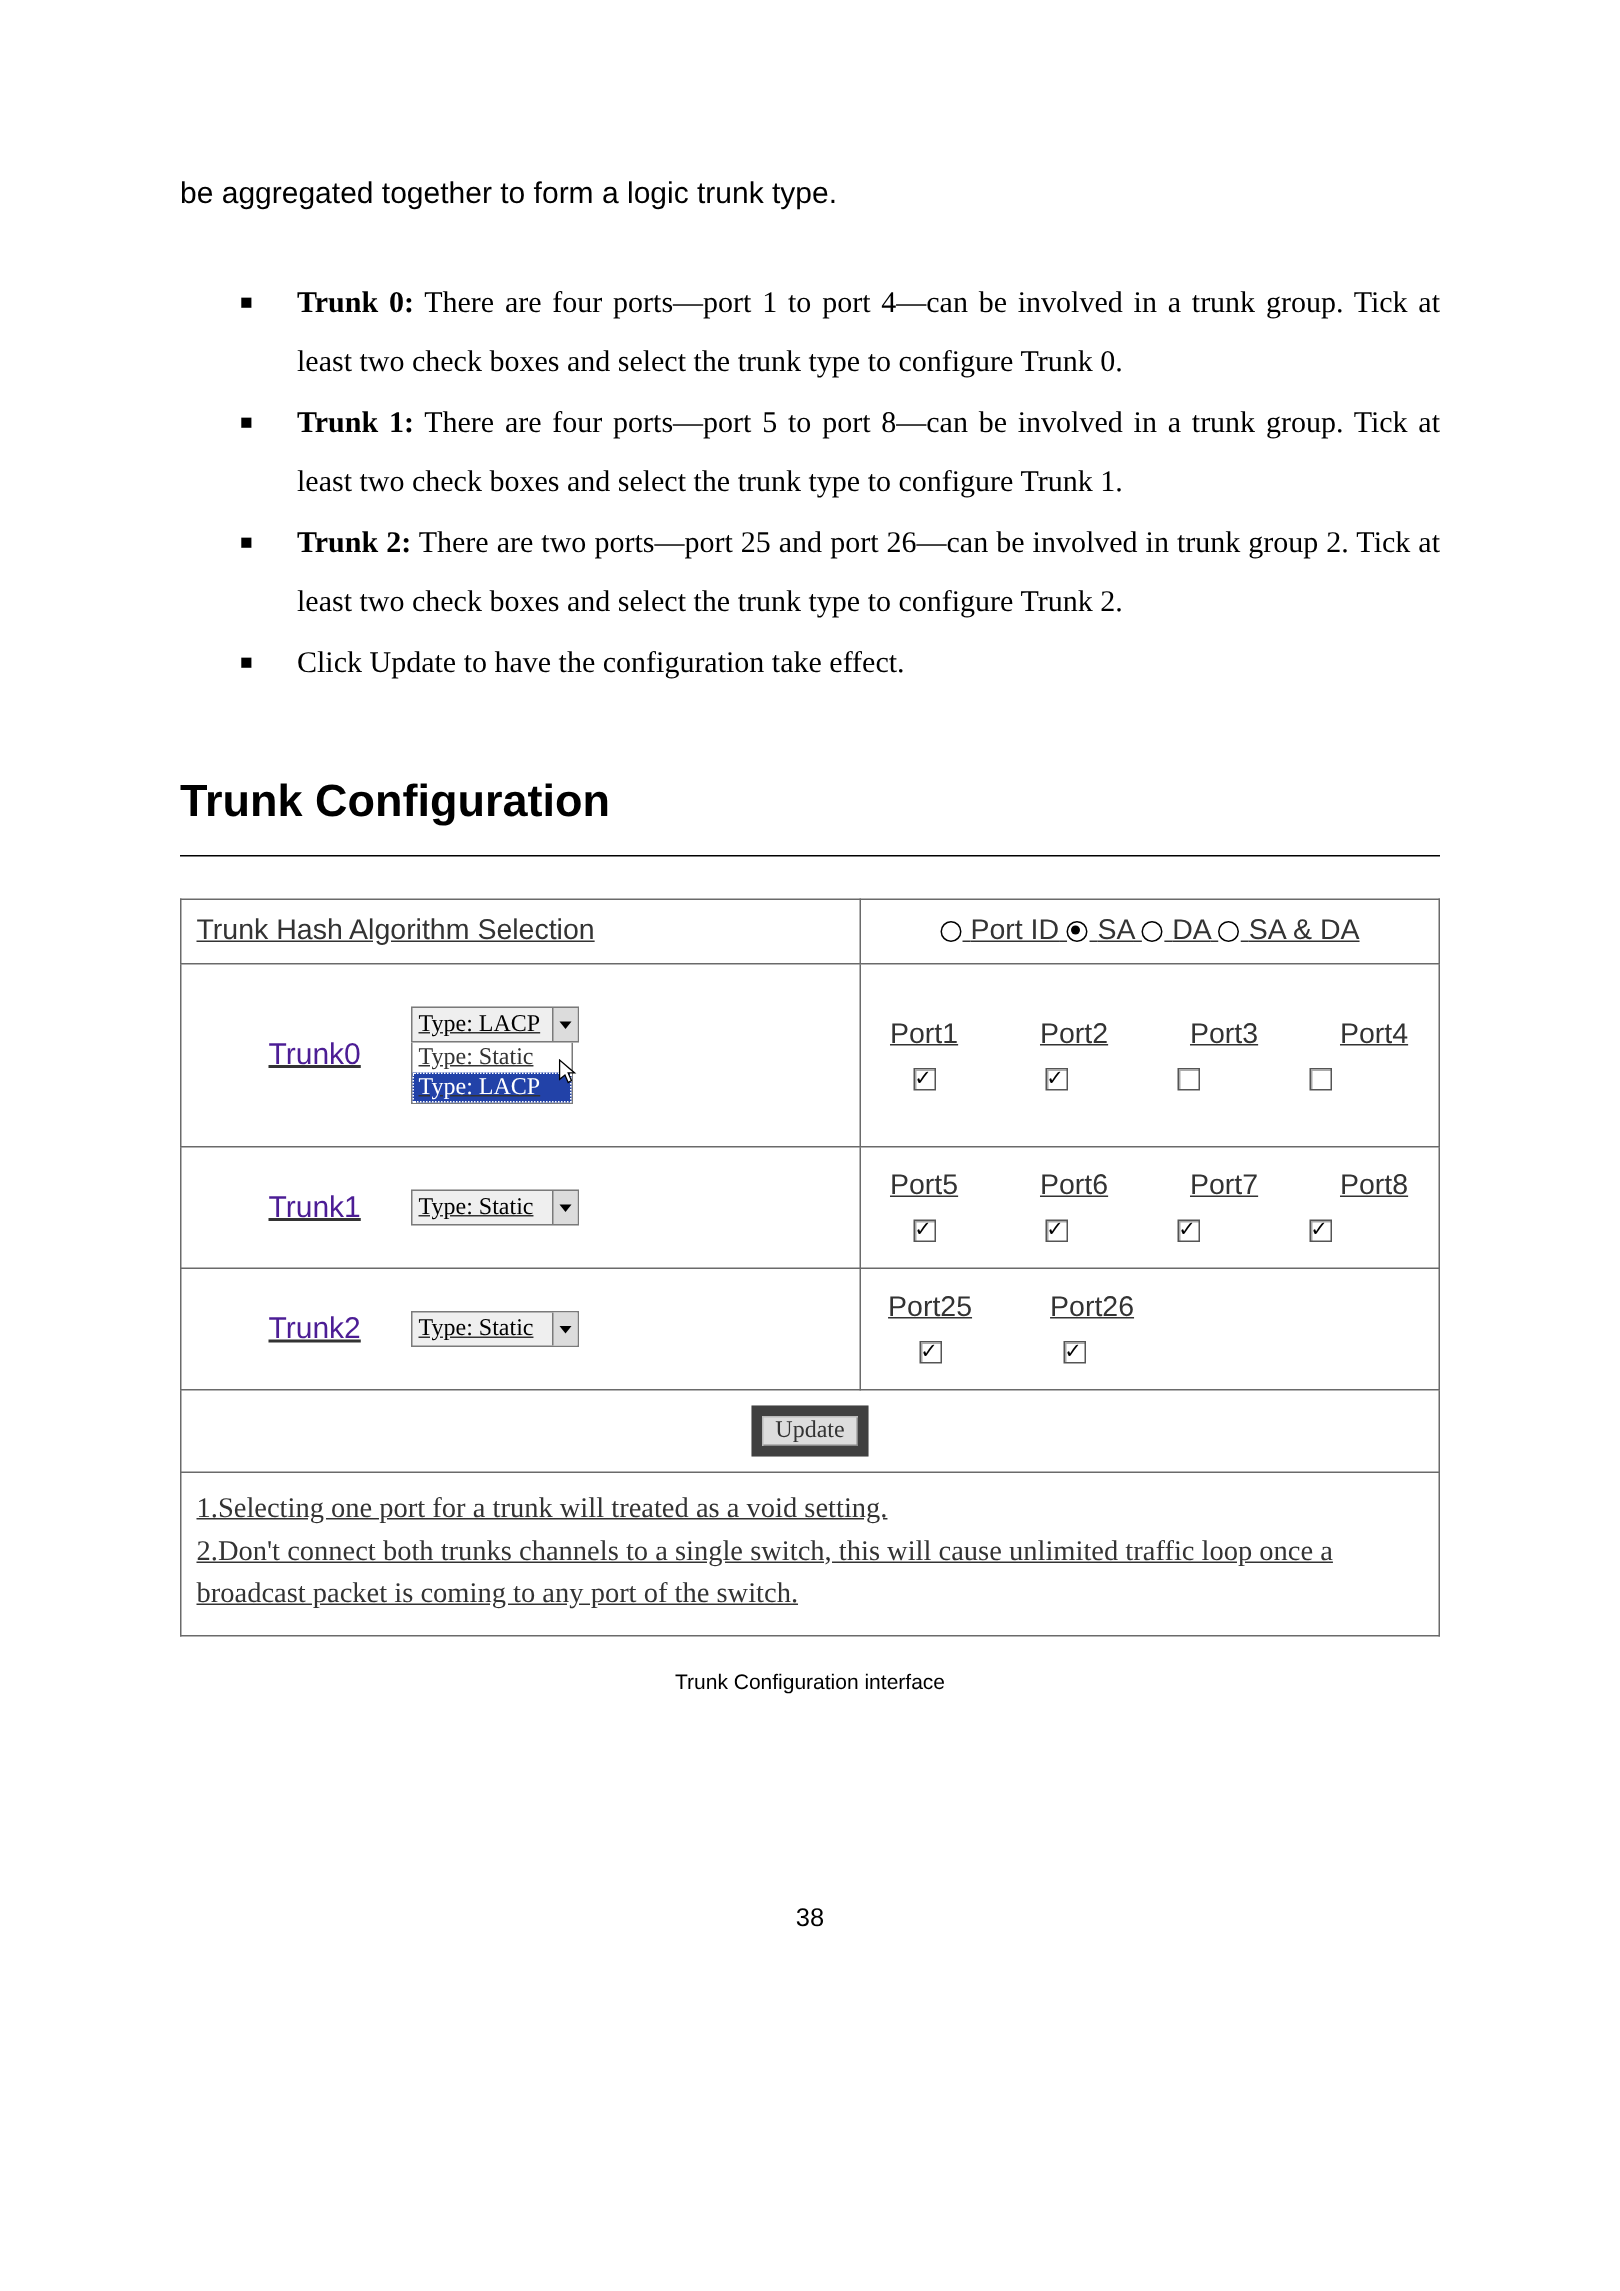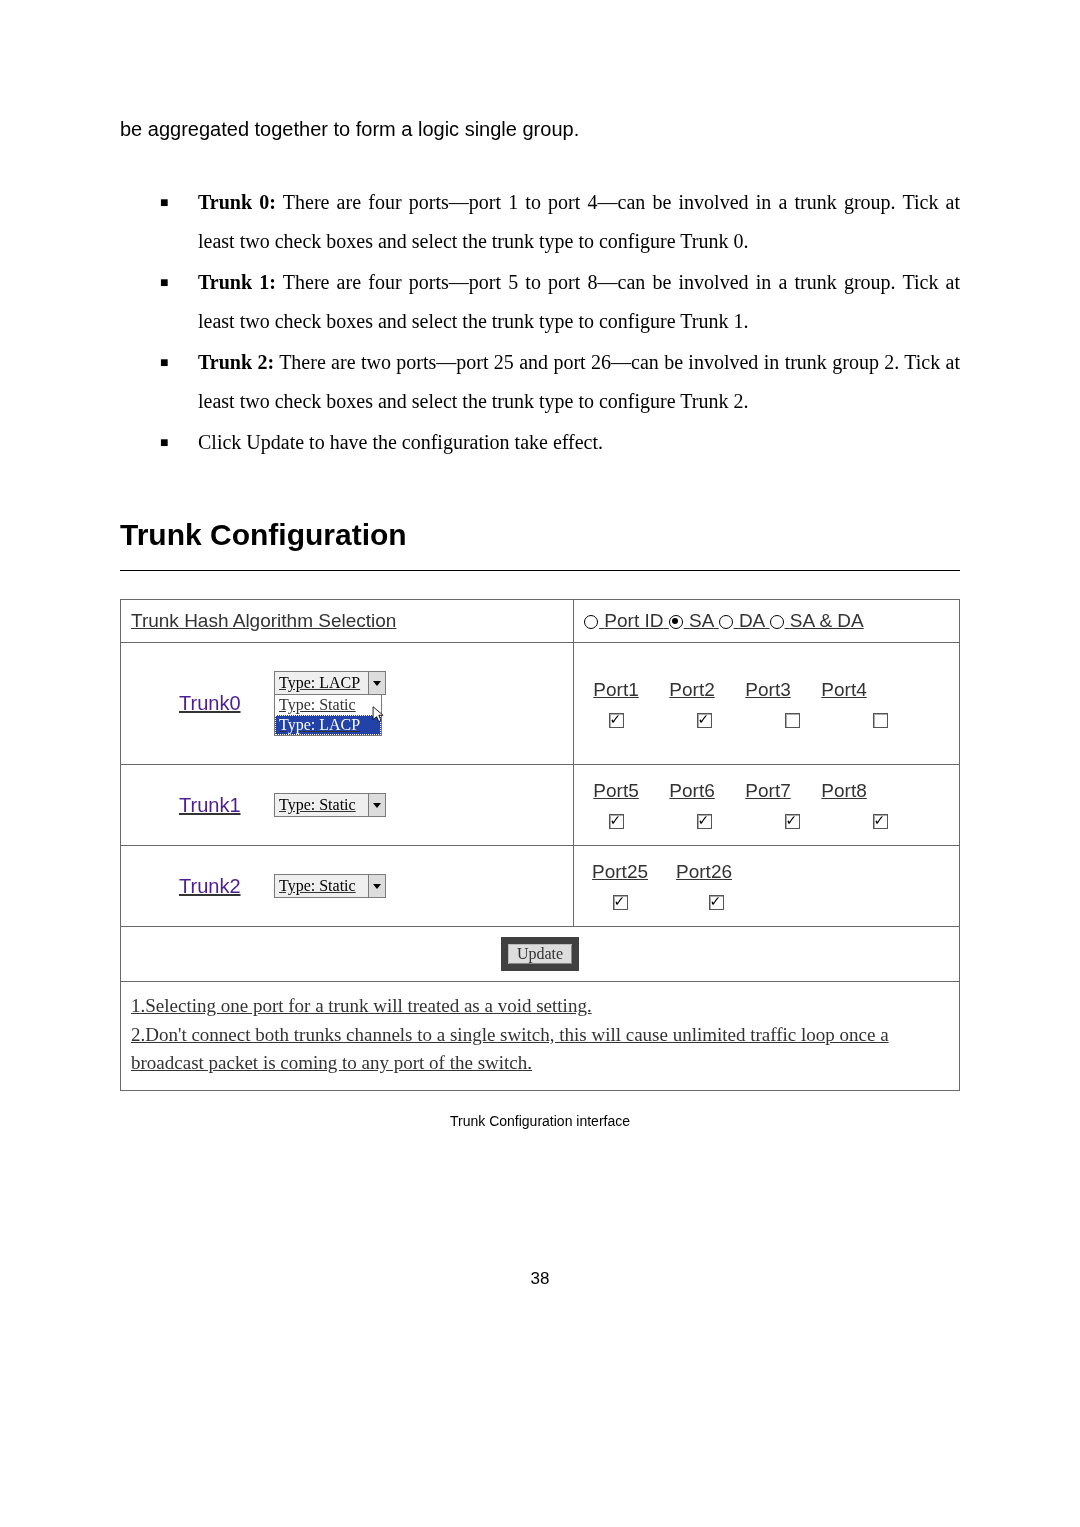--- a/index.html
+++ b/index.html
@@ -62,21 +62,21 @@
     font-size: 19px;
     color: #333;
     text-decoration: underline;
   }
   table.outer td, table.outer th {
     border: 1px solid #6a6a6a;
     padding: 10px 10px;
     vertical-align: middle;
   }
   .hash-left { width: 54%; }
-  .radio-row { white-space: nowrap; }
+  .radio-row { white-space: nowrap; text-align: center; }
   .radio {
     display: inline-block;
     width: 12px;
     height: 12px;
     border: 1px solid #000;
     border-radius: 50%;
     vertical-align: -2px;
     margin-right: 1px;
     position: relative;
   }
@@ -151,21 +151,21 @@
     position: absolute;
     left: 98px;
     top: 35px;
     width: 15px;
     height: 20px;
     pointer-events: none;
   }
   .ports-col { padding: 10px 8px 10px 10px; }
   .port-row {
     display: flex;
-    gap: 12px;
+    gap: 36px;
     padding: 4px 0 2px 0;
     align-items: center;
   }
   .port-col {
     width: 64px;
     text-align: center;
     font-size: 19px;
     color: #333;
   }
   .check-row {
@@ -216,21 +216,21 @@
     font-size: 17px;
     margin-top: 140px;
   }
   .stack-wrap { position: relative; }
 </style>
 </head>
 <body>
 
 <div class="page">
 
-  <div class="body-text">be aggregated together to form a logic single group.</div>
+  <div class="body-text">be aggregated together to form a logic trunk type.</div>
 
   <ul class="bullets">
     <li><span class="bold">Trunk 0:</span><span> There are four ports—port 1 to port 4—can be involved in a trunk group. Tick at least two check boxes and select the trunk type to configure Trunk 0.</span></li>
     <li><span class="bold">Trunk 1:</span><span> There are four ports—port 5 to port 8—can be involved in a trunk group. Tick at least two check boxes and select the trunk type to configure Trunk 1.</span></li>
     <li><span class="bold">Trunk 2:</span><span> There are two ports—port 25 and port 26—can be involved in trunk group 2. Tick at least two check boxes and select the trunk type to configure Trunk 2.</span></li>
     <li><span>Click Update to have the configuration take effect.</span></li>
   </ul>
 
   <h1 class="section-title">Trunk Configuration</h1>
   <hr class="sep">

